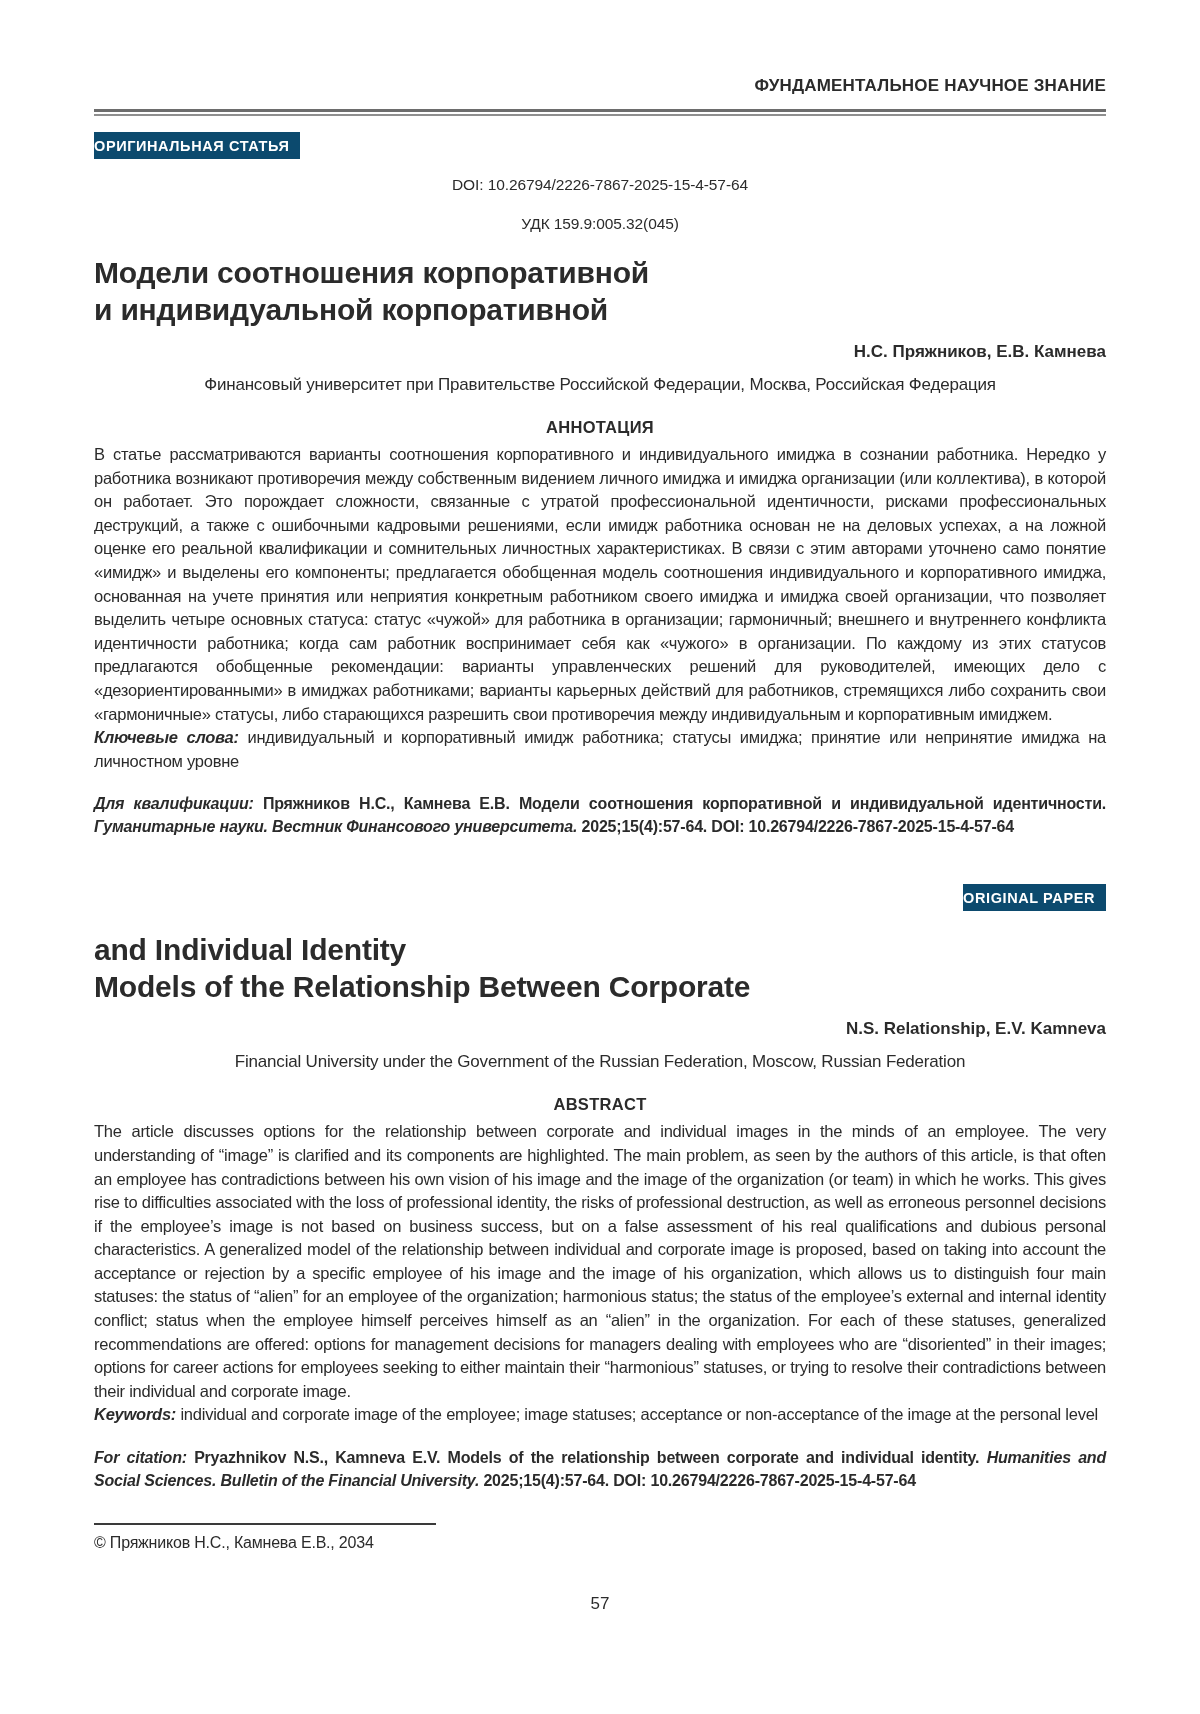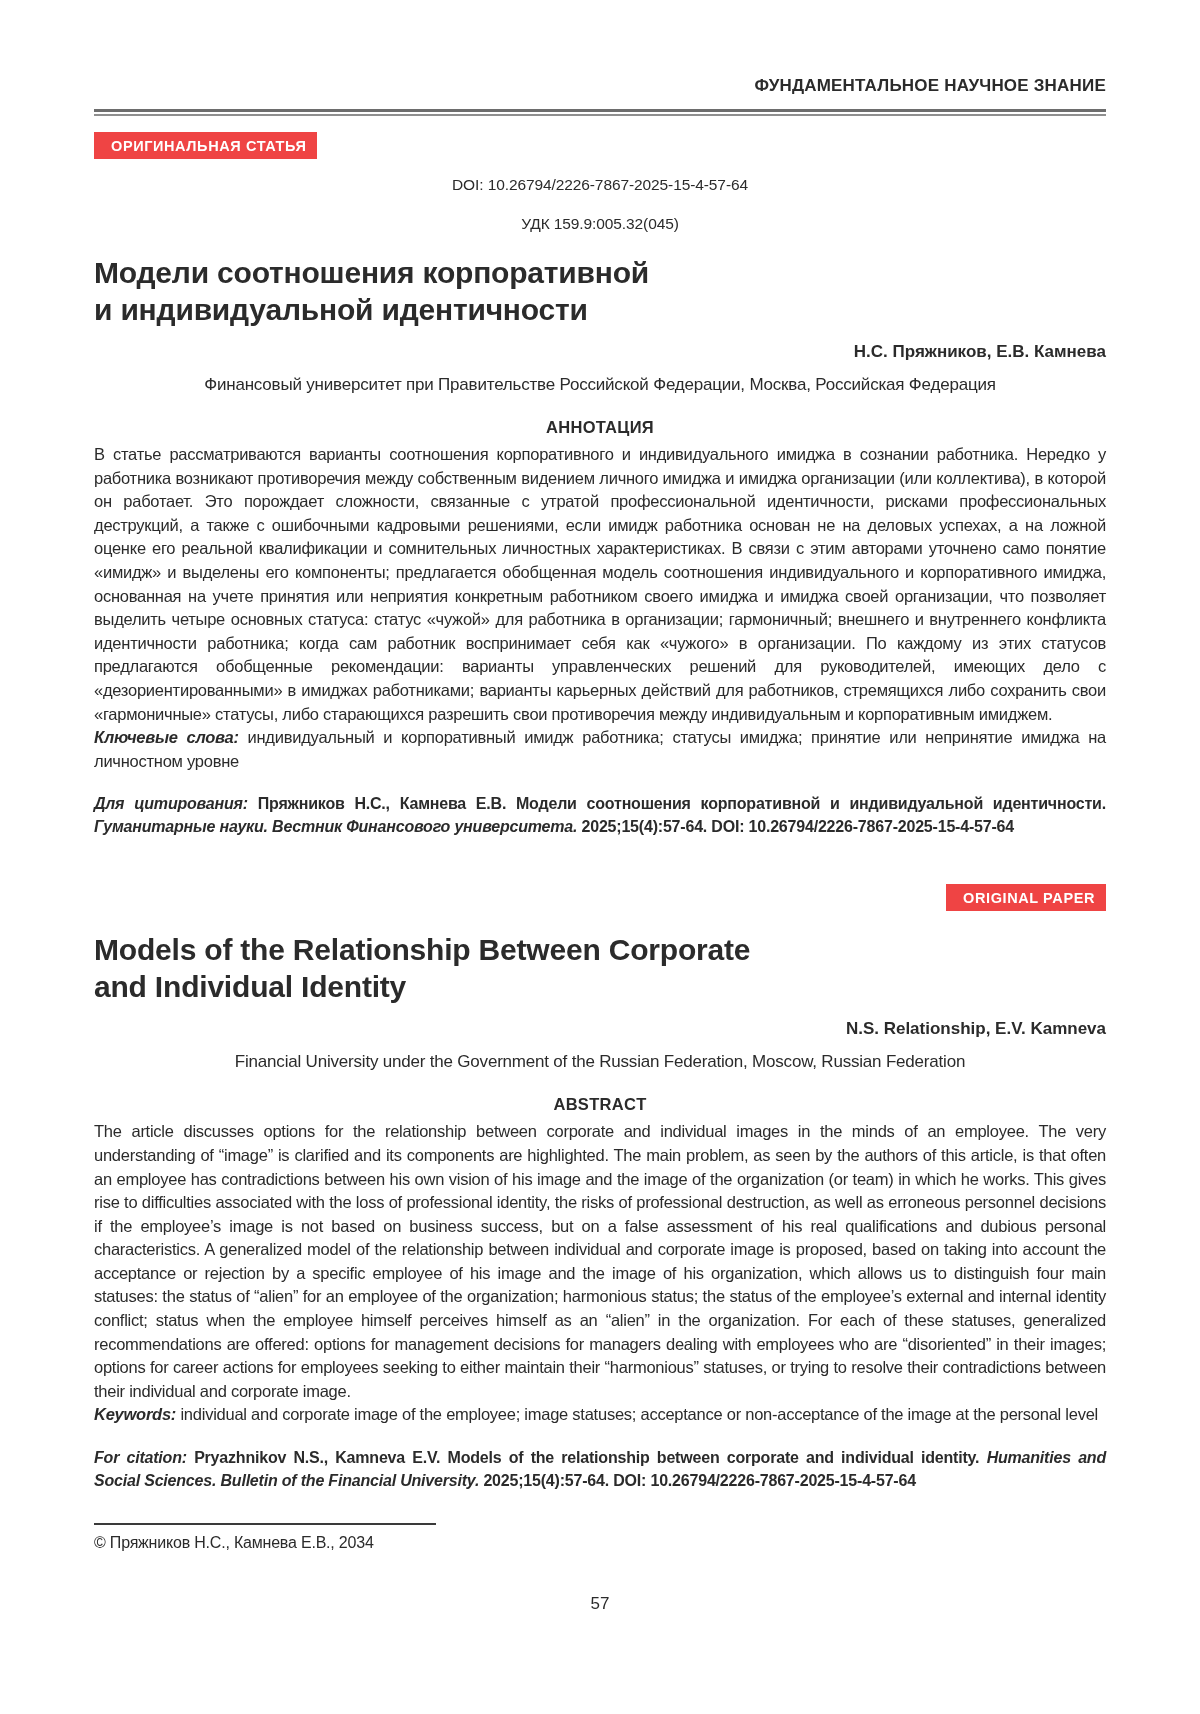--- a/index.html
+++ b/index.html
@@ -23,26 +23,26 @@
     letter-spacing:0.2px;
   }
   .double-rule {
     margin-top:13px;
     height:2px;
     border-top:3px solid #6d6d6d;
     border-bottom:2px solid #8f8f8f;
   }
   .badge {
     display:inline-block;
-    background:#ef4444;
+    background:#0c4a6e;
     color:#ffffff;
     font-weight:bold;
     font-size:14.5px;
     letter-spacing:0.6px;
-    padding:6px 11px 5px 17px;
+    padding:6px 11px 5px 0;
     margin-top:16px;
   }
   .meta-line { font-size:15.5px; line-height:21px; letter-spacing:-0.1px;text-align:center; }
   .doi-line { margin-top:15px; }
   .udk-line { margin-top:18px; }
   .article-title {
     font-size:30px;
     font-weight:bold;
     line-height:37px;
     letter-spacing:-0.2px;
@@ -116,39 +116,39 @@
 
   <div>
     <span class="badge">ОРИГИНАЛЬНАЯ СТАТЬЯ</span>
   </div>
 
   <div class="meta-line doi-line">DOI: 10.26794/2226-7867-2025-15-4-57-64</div>
   <div class="meta-line udk-line">УДК 159.9:005.32(045)</div>
 
   <h1 class="article-title">
       <span class="t-line">Модели соотношения корпоративной</span>
-      <span class="t-line">и индивидуальной идентичности</span>
+      <span class="t-line">и индивидуальной корпоративной</span>
     </h1>
 
   <div class="authors">Н.С. Пряжников, Е.В. Камнева</div>
   <div class="affiliation">Финансовый университет при Правительстве Российской Федерации, Москва, Российская Федерация</div>
 
   <div class="section-heading">АННОТАЦИЯ</div>
   <p class="abstract-text">В статье рассматриваются варианты соотношения корпоративного и индивидуального имиджа в сознании работника. Нередко у работника возникают противоречия между собственным видением личного имиджа и имиджа организации (или коллектива), в которой он работает. Это порождает сложности, связанные с утратой профессиональной идентичности, рисками профессиональных деструкций, а также с ошибочными кадровыми решениями, если имидж работника основан не на деловых успехах, а на ложной оценке его реальной квалификации и сомнительных личностных характеристиках. В связи с этим авторами уточнено само понятие «имидж» и выделены его компоненты; предлагается обобщенная модель соотношения индивидуального и корпоративного имиджа, основанная на учете принятия или неприятия конкретным работником своего имиджа и имиджа своей организации, что позволяет выделить четыре основных статуса: статус «чужой» для работника в организации; гармоничный; внешнего и внутреннего конфликта идентичности работника; когда сам работник воспринимает себя как «чужого» в организации. По каждому из этих статусов предлагаются обобщенные рекомендации: варианты управленческих решений для руководителей, имеющих дело с «дезориентированными» в имиджах работниками; варианты карьерных действий для работников, стремящихся либо сохранить свои «гармоничные» статусы, либо старающихся разрешить свои противоречия между индивидуальным и корпоративным имиджем.</p>
   <p class="abstract-text cont"><span class="kw-label">Ключевые слова:</span> <span>индивидуальный и корпоративный имидж работника; статусы имиджа; принятие или непринятие имиджа на личностном уровне</span></p>
 
-  <p class="citation"><span class="cite-label">Для цитирования:</span> <span>Пряжников Н.С., Камнева Е.В. Модели соотношения корпоративной и индивидуальной идентичности.</span> <span class="cite-journal">Гуманитарные науки. Вестник Финансового университета.</span> <span>2025;15(4):57-64. DOI: 10.26794/2226-7867-2025-15-4-57-64</span></p>
+  <p class="citation"><span class="cite-label">Для квалификации:</span> <span>Пряжников Н.С., Камнева Е.В. Модели соотношения корпоративной и индивидуальной идентичности.</span> <span class="cite-journal">Гуманитарные науки. Вестник Финансового университета.</span> <span>2025;15(4):57-64. DOI: 10.26794/2226-7867-2025-15-4-57-64</span></p>
 
   <div style="margin-top:30px;text-align:right;">
     <span class="badge">ORIGINAL PAPER</span>
   </div>
 
   <h1 class="article-title">
+      <span class="t-line">and Individual Identity</span>
       <span class="t-line">Models of the Relationship Between Corporate</span>
-      <span class="t-line">and Individual Identity</span>
     </h1>
 
   <div class="authors">N.S. Relationship, E.V. Kamneva</div>
   <div class="affiliation">Financial University under the Government of the Russian Federation, Moscow, Russian Federation</div>
 
   <div class="section-heading">ABSTRACT</div>
   <p class="abstract-text">The article discusses options for the relationship between corporate and individual images in the minds of an employee. The very understanding of “image” is clarified and its components are highlighted. The main problem, as seen by the authors of this article, is that often an employee has contradictions between his own vision of his image and the image of the organization (or team) in which he works. This gives rise to difficulties associated with the loss of professional identity, the risks of professional destruction, as well as erroneous personnel decisions if the employee’s image is not based on business success, but on a false assessment of his real qualifications and dubious personal characteristics. A generalized model of the relationship between individual and corporate image is proposed, based on taking into account the acceptance or rejection by a specific employee of his image and the image of his organization, which allows us to distinguish four main statuses: the status of “alien” for an employee of the organization; harmonious status; the status of the employee’s external and internal identity conflict; status when the employee himself perceives himself as an “alien” in the organization. For each of these statuses, generalized recommendations are offered: options for management decisions for managers dealing with employees who are “disoriented” in their images; options for career actions for employees seeking to either maintain their “harmonious” statuses, or trying to resolve their contradictions between their individual and corporate image.</p>
   <p class="abstract-text cont"><span class="kw-label">Keywords:</span> <span>individual and corporate image of the employee; image statuses; acceptance or non-acceptance of the image at the personal level</span></p>
 
   <p class="citation"><span class="cite-label">For citation:</span> <span>Pryazhnikov N.S., Kamneva E.V. Models of the relationship between corporate and individual identity.</span> <span class="cite-journal">Humanities and Social Sciences. Bulletin of the Financial University.</span> <span>2025;15(4):57-64. DOI: 10.26794/2226-7867-2025-15-4-57-64</span></p>

